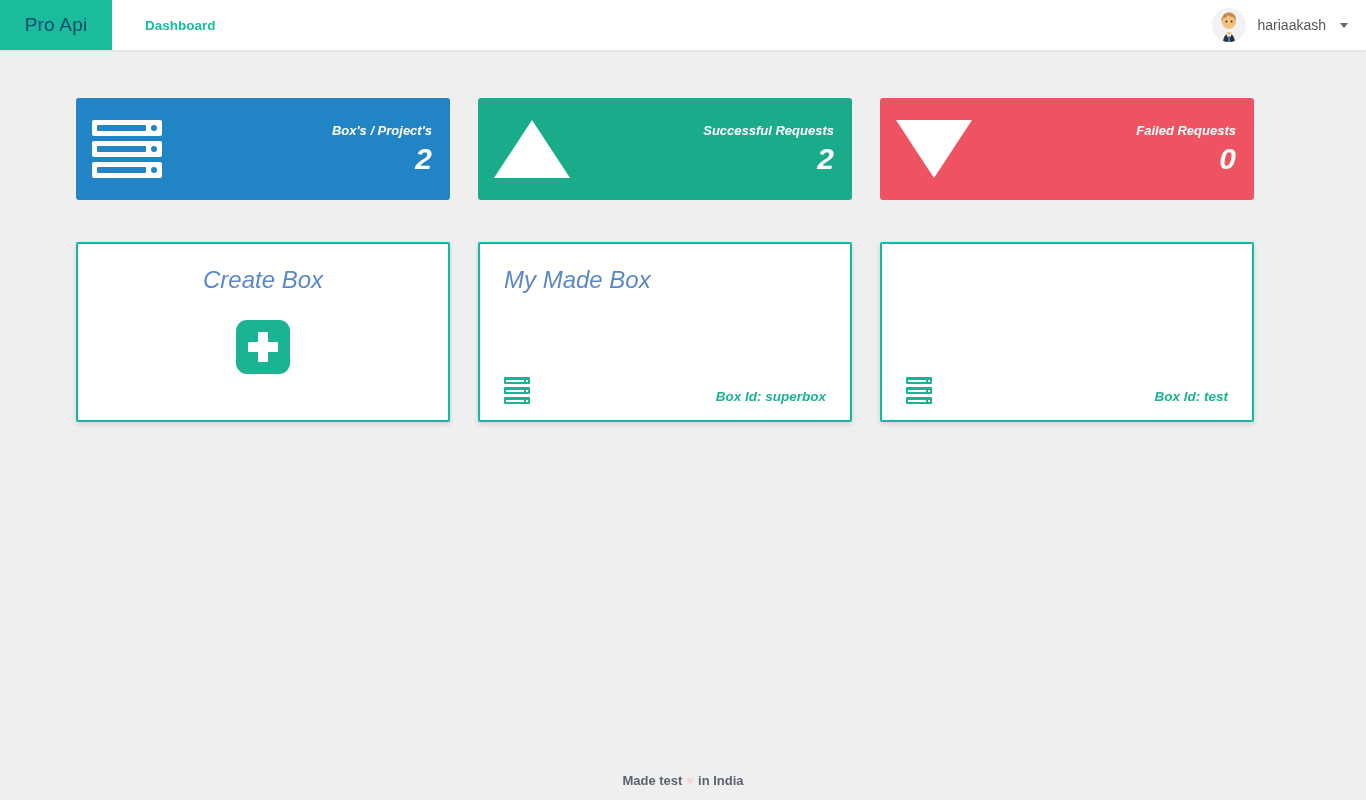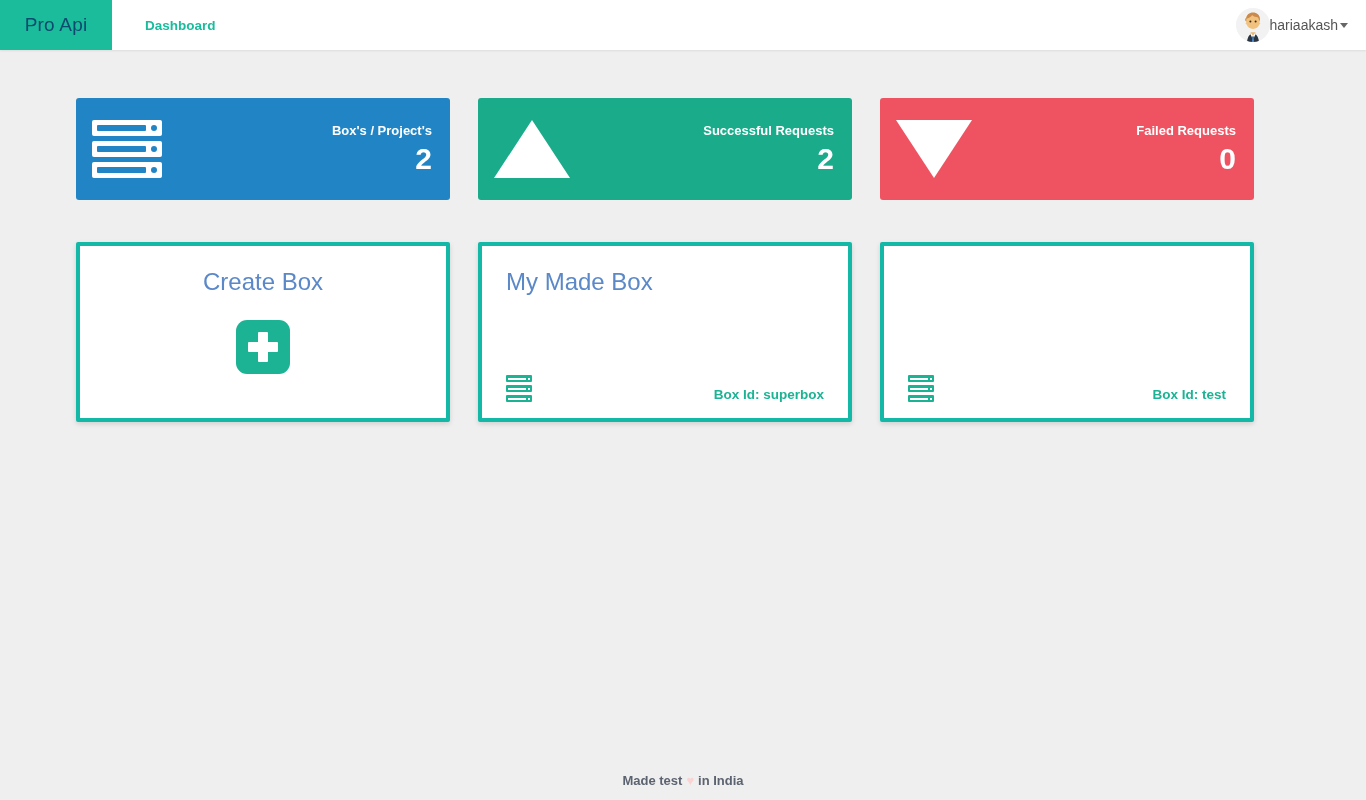--- a/index.html
+++ b/index.html
@@ -50,21 +50,21 @@
     font-size: 13.5px;
     font-weight: 600;
     text-decoration: none;
     cursor: pointer;
   }
   .nav-right {
     margin-left: auto;
     display: flex;
     align-items: center;
     padding-right: 18px;
-    gap: 0;
+    gap: 12px;
     cursor: pointer;
     text-align: right;
   }
   .avatar {
     width: 34px; height: 34px;
     border-radius: 50%;
     background: #f4f4f4;
     display: flex; align-items: center; justify-content: center;
     font-size: 24px;
     line-height: 1;
@@ -78,20 +78,21 @@
     width: 0; height: 0;
     border-left: 4px solid transparent;
     border-right: 4px solid transparent;
     border-top: 5px solid #666;
     margin-left: 2px;
   }
 
   
   .content {
     padding: 48px 112px 0 76px;
+    font-style: italic;
   }
 
   
   .stats-row {
     display: flex;
     gap: 28px;
   }
   .stat-card {
     flex: 1 1 0;
     height: 102px;
@@ -160,21 +161,21 @@
   
   .boxes-row {
     display: flex;
     gap: 28px;
     margin-top: 42px;
   }
   .box-card {
     flex: 1 1 0;
     height: 180px;
     background: #ffffff;
-    border: 4px solid #14b8a6;
+    border: 2px solid #14b8a6;
     border-radius: 2px;
     box-shadow: 0 2px 5px rgba(0,0,0,0.13);
     padding: 22px 24px 16px 24px;
     position: relative;
     display: flex;
     flex-direction: column;
     cursor: pointer;
   }
   .box-title {
     font-size: 24px;

